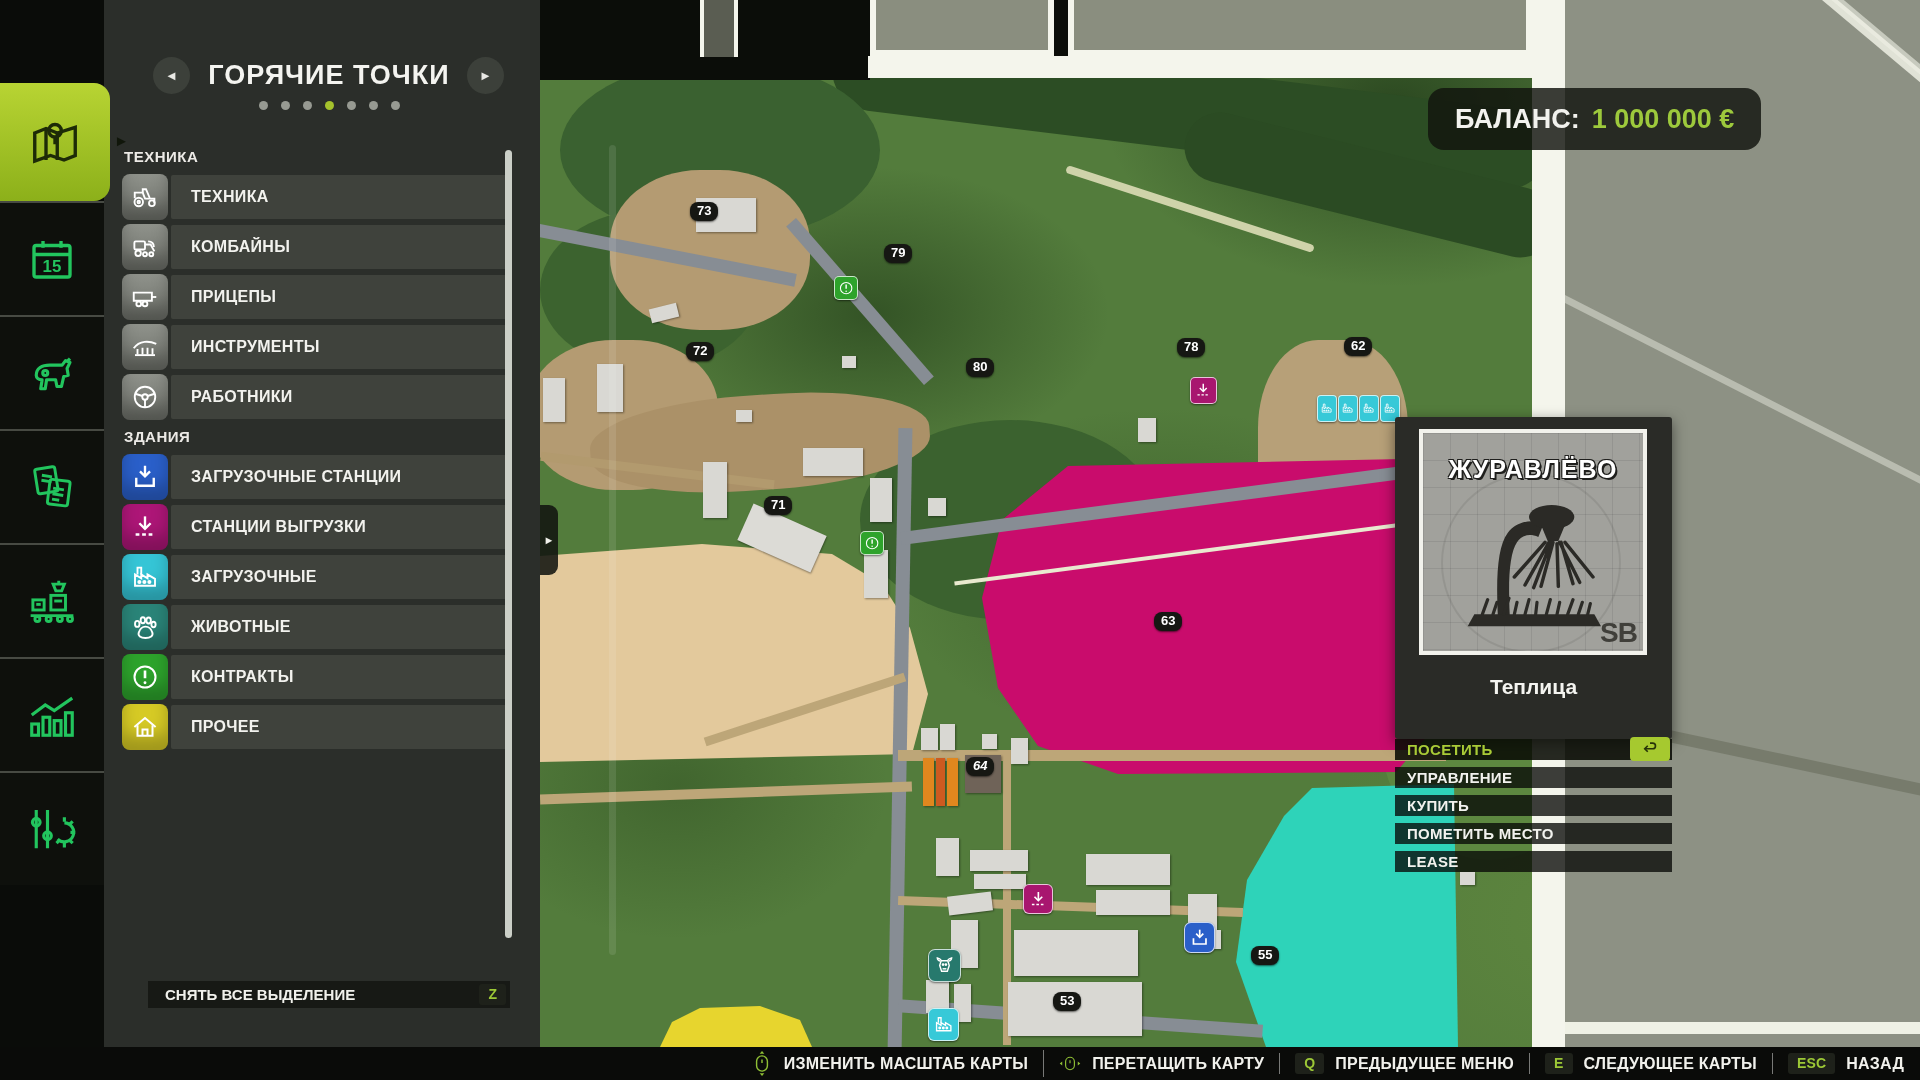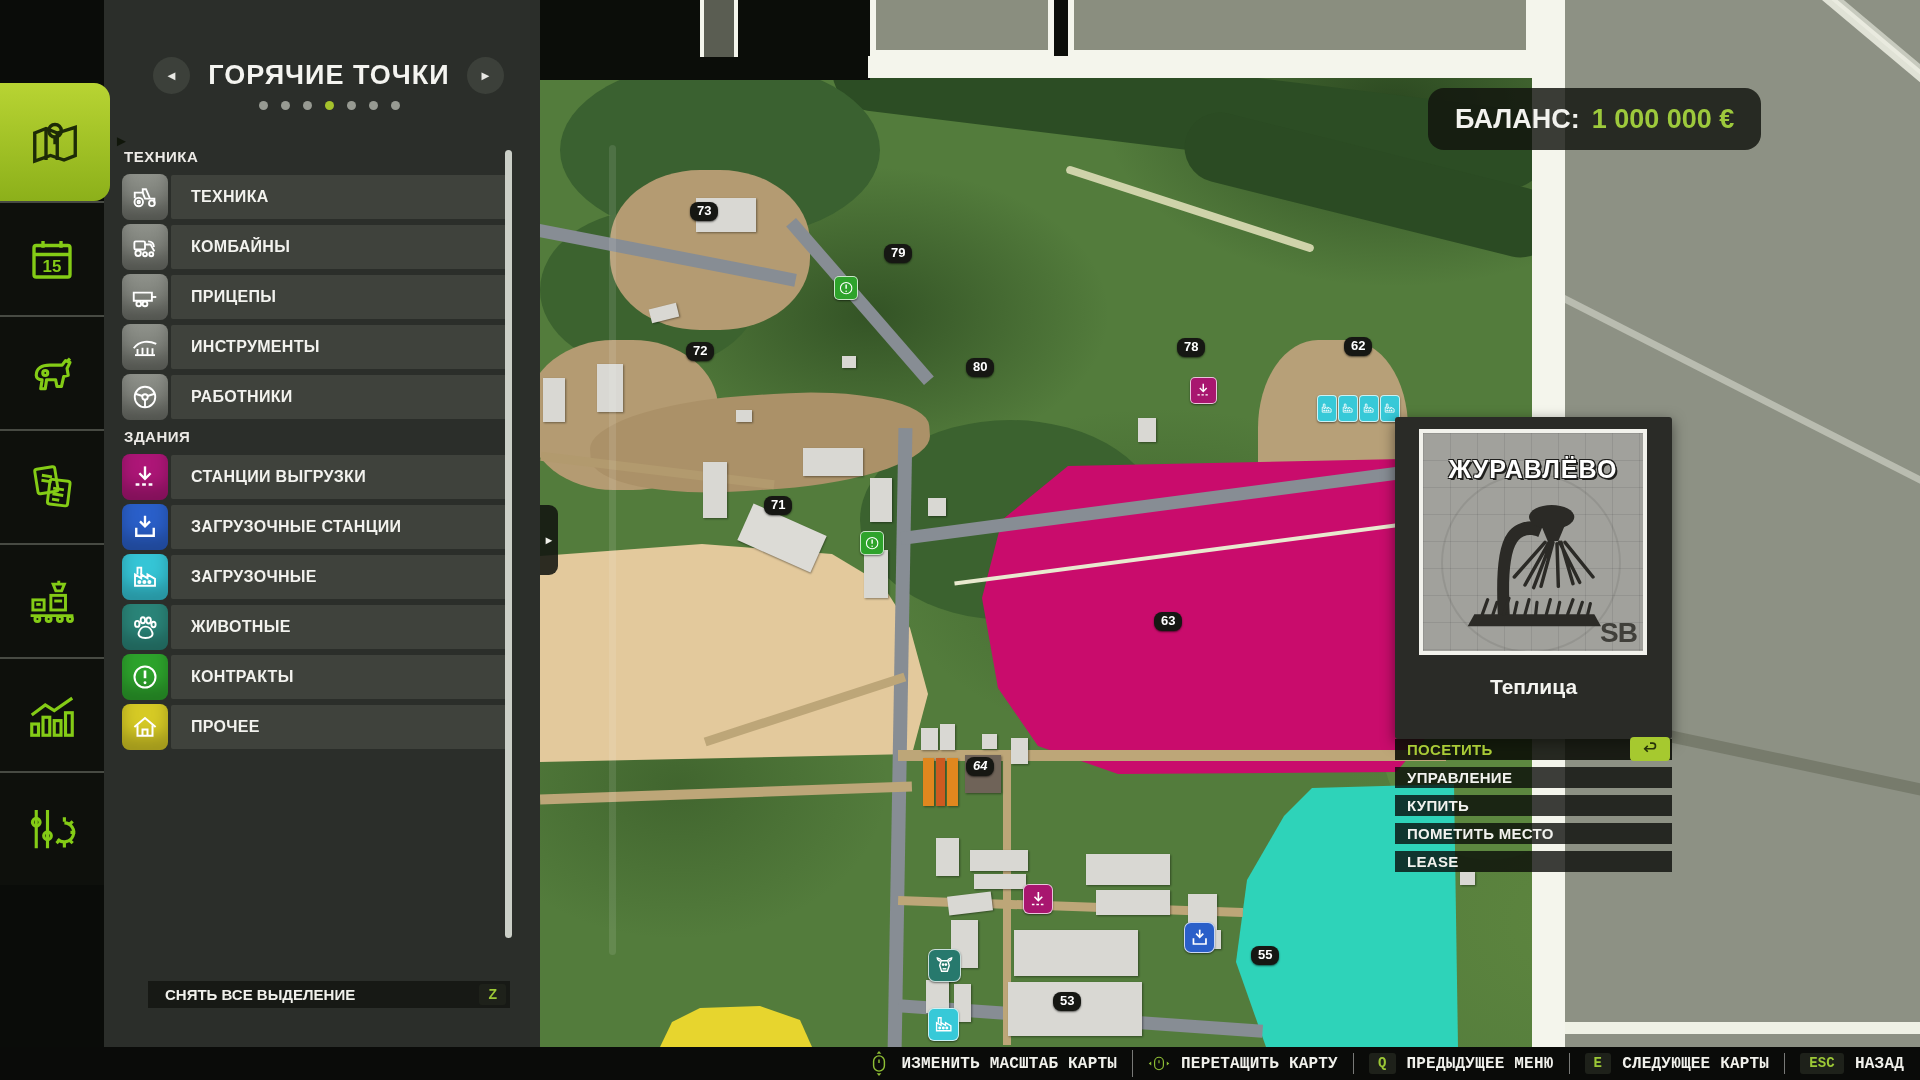--- a/index.html
+++ b/index.html
@@ -5,21 +5,21 @@
   html,body{margin:0;padding:0;background:#000;}
   *{box-sizing:border-box;}
   #stage{position:relative;width:1920px;height:1080px;overflow:hidden;
          font-family:"Liberation Sans",sans-serif;font-weight:700;background:#0a0c09;}
   .abs{position:absolute;}
 
   
   #appbar{left:0;top:0;width:104px;height:1047px;background:#0a0c09;z-index:30;}
   .side-tile{position:relative;width:104px;height:114px;background:#0e100c;
              border-top:2px solid #474a43;display:flex;align-items:center;justify-content:center;}
-  .side-tile .side-icon{width:54px;height:54px;color:#84cc16;display:block;}
+  .side-tile .side-icon{width:54px;height:54px;color:#22c55e;display:block;}
   .side-tile.active{height:118px;background:linear-gradient(#b8d433,#8cb01a);
                     border-top:none;border-radius:0 16px 16px 0;width:110px;}
   .side-tile.active .side-icon{color:#1d2b07;}
   #appbar-spacer{width:104px;height:83px;background:#0a0c09;}
   #active-arrow{left:114px;top:132px;color:#10160a;font-size:15px;z-index:31;}
 
   
   #panel{left:104px;top:0;width:436px;height:1047px;background:#2b2e2a;z-index:20;}
   #panel-prev,#panel-next{position:absolute;top:57px;width:37px;height:37px;border-radius:50%;
      background:#3c403a;color:#e8e8e4;display:flex;align-items:center;justify-content:center;font-size:13px;}
@@ -98,21 +98,21 @@
   .ctx-row{position:relative;height:21px;margin-bottom:7px;background:rgba(8,9,6,.78);
            display:flex;align-items:center;padding-left:12px;color:#f2f2ee;font-size:15px;letter-spacing:.3px;}
   .ctx-row.on{background:rgba(9,11,4,.88);color:#a9cb37;}
   .ctx-btn{display:none;}
   .ctx-row.has-btn .ctx-btn{position:absolute;right:2px;top:-2px;width:40px;height:24px;border-radius:4px;
       background:#a6c92f;color:#273409;display:flex;align-items:center;justify-content:center;}
   .ctx-btn svg{width:18px;height:18px;}
 
   
   #bottombar{left:0;top:1047px;width:1920px;height:33px;background:#0a0b09;display:flex;
-      align-items:center;justify-content:flex-end;padding-right:16px;z-index:50;font-family:Liberation Mono, monospace;}
+      align-items:center;justify-content:flex-end;padding-right:16px;z-index:50;}
   .bb-item{display:flex;align-items:center;gap:11px;color:#f1f1ec;font-size:16px;letter-spacing:.2px;}
   .bb-item + .bb-item{border-left:1px solid rgba(255,255,255,.45);margin-left:15px;padding-left:15px;}
   .bb-icon{width:22px;height:27px;color:#8fbf35;display:block;}
   .bb-icon:empty,.bb-key:empty{display:none;}
 </style>
 </head>
 <body>
 
 <div id="stage">
 
@@ -515,42 +515,42 @@
                 </g>
               </svg></span>
           </div>
           <div class="hs-label">РАБОТНИКИ</div>
         </div>
     </div>
 
     <div class="hs-section" style="top:428px">
       <div class="hs-cap">ЗДАНИЯ</div>
       <div class="hs-row">
+          <div class="hs-tile" style="background: rgb(42, 95, 201);">
+            <span class="hs-icon"><svg viewBox="0 0 24 24" width="100%" height="100%">
+                <g fill="none" stroke="currentColor" stroke-width="1.9">
+                  <path d="M12 3v8"></path>
+                  <path d="M8 7.5l4 4 4-4"></path>
+                  <path d="M5 12.5V19h14v-6.5"></path>
+                </g>
+              </svg></span>
+          </div>
+          <div class="hs-label">ЗАГРУЗОЧНЫЕ СТАНЦИИ</div>
+        </div>
+        <div class="hs-row">
           <div class="hs-tile" style="background: rgb(173, 22, 119);">
             <span class="hs-icon"><svg viewBox="0 0 24 24" width="100%" height="100%">
                 <g fill="none" stroke="currentColor" stroke-width="1.9">
                   <path d="M12 3.5V13"></path>
                   <path d="M7.5 9L12 13.5 16.5 9"></path>
                   <path d="M4.5 18h15" stroke-dasharray="3 2.2"></path>
                 </g>
               </svg></span>
           </div>
           <div class="hs-label">СТАНЦИИ ВЫГРУЗКИ</div>
-        </div>
-        <div class="hs-row">
-          <div class="hs-tile" style="background: rgb(42, 95, 201);">
-            <span class="hs-icon"><svg viewBox="0 0 24 24" width="100%" height="100%">
-                <g fill="none" stroke="currentColor" stroke-width="1.9">
-                  <path d="M12 3v8"></path>
-                  <path d="M8 7.5l4 4 4-4"></path>
-                  <path d="M5 12.5V19h14v-6.5"></path>
-                </g>
-              </svg></span>
-          </div>
-          <div class="hs-label">ЗАГРУЗОЧНЫЕ СТАНЦИИ</div>
         </div>
         <div class="hs-row">
           <div class="hs-tile" style="background: rgb(53, 197, 214);">
             <span class="hs-icon"><svg viewBox="0 0 24 24" width="100%" height="100%">
                 <g fill="none" stroke="currentColor" stroke-width="1.5">
                   <path d="M4 19v-9l5 3v-3l5 3v-3l6 3.5V19z"></path>
                   <path d="M6 10V4.5h3V10"></path>
                   <circle cx="7.5" cy="16" r=".9" fill="currentColor"></circle>
                   <circle cx="11.5" cy="16" r=".9" fill="currentColor"></circle>
                   <circle cx="15.5" cy="16" r=".9" fill="currentColor"></circle>

